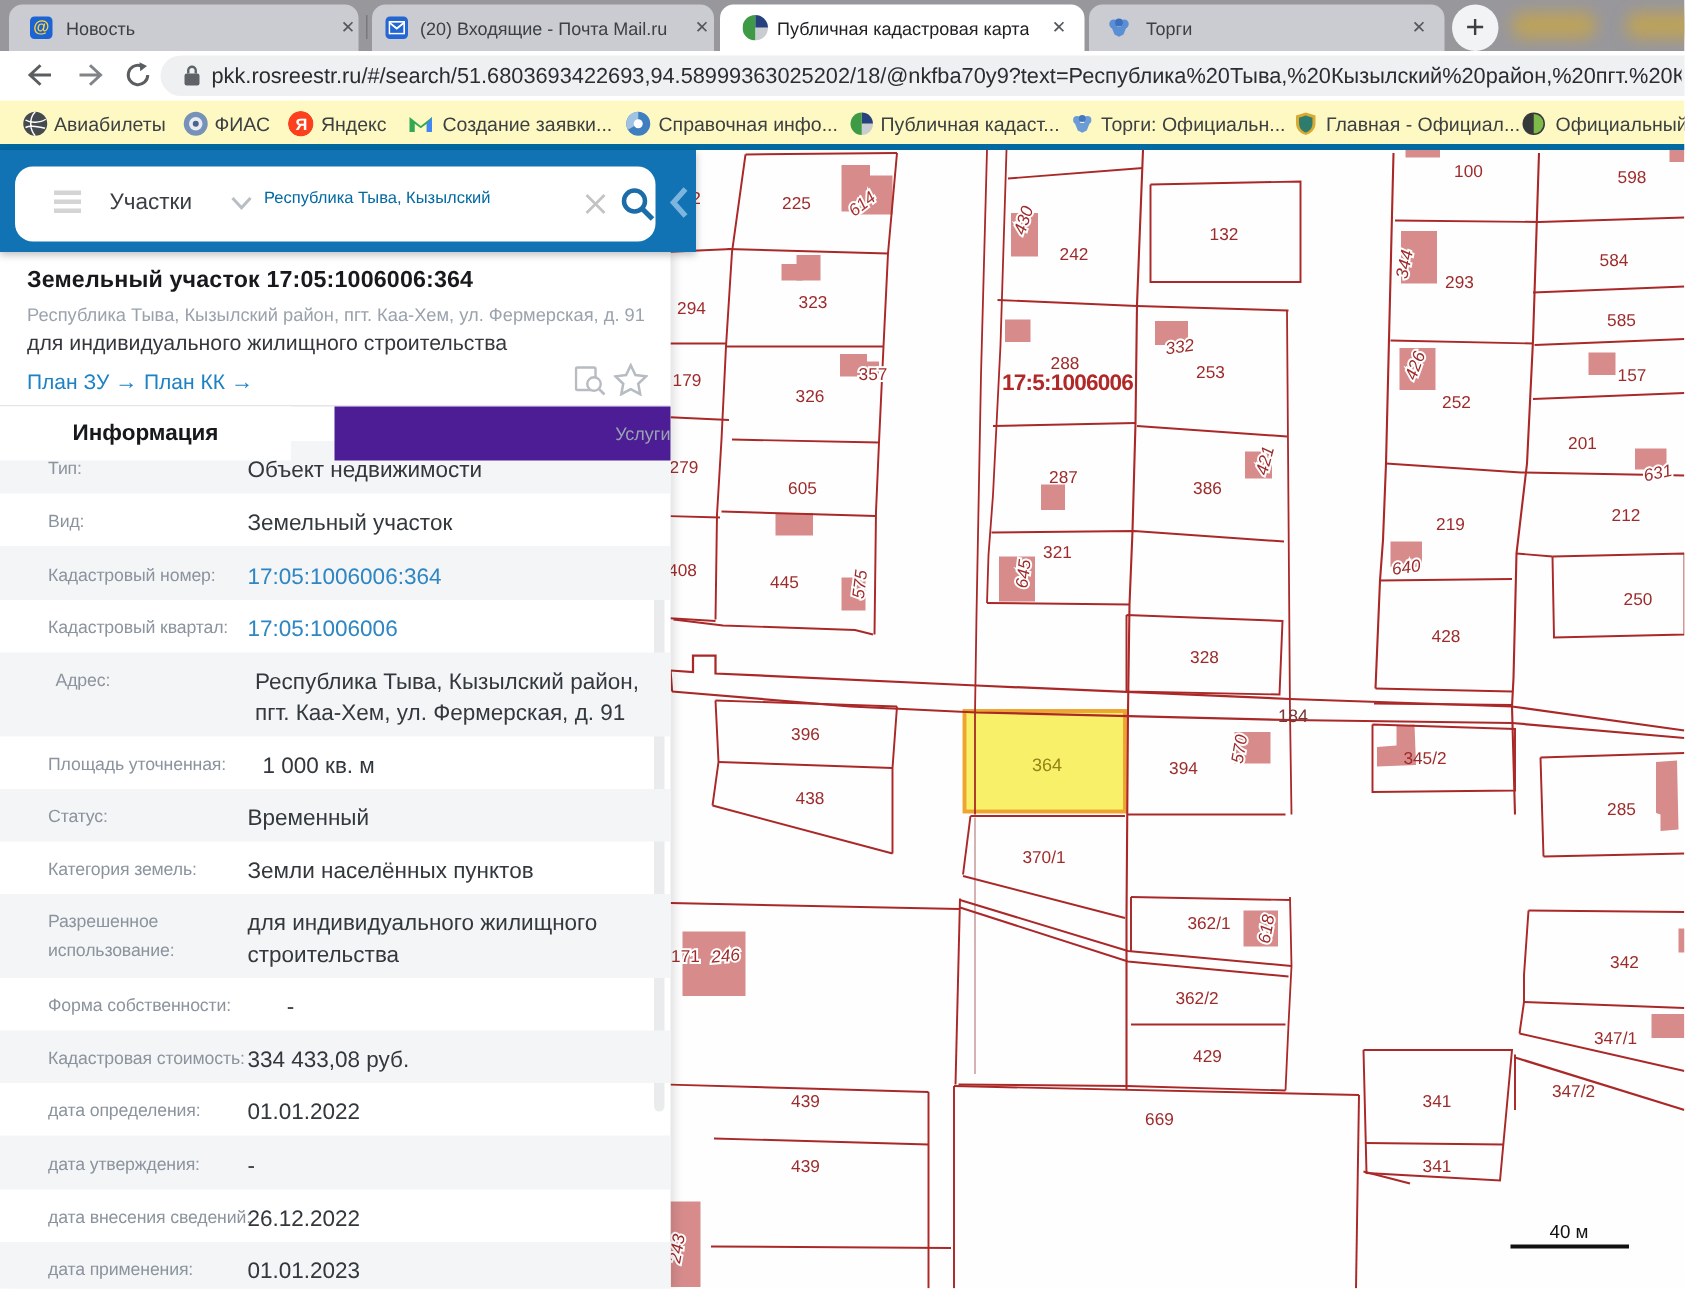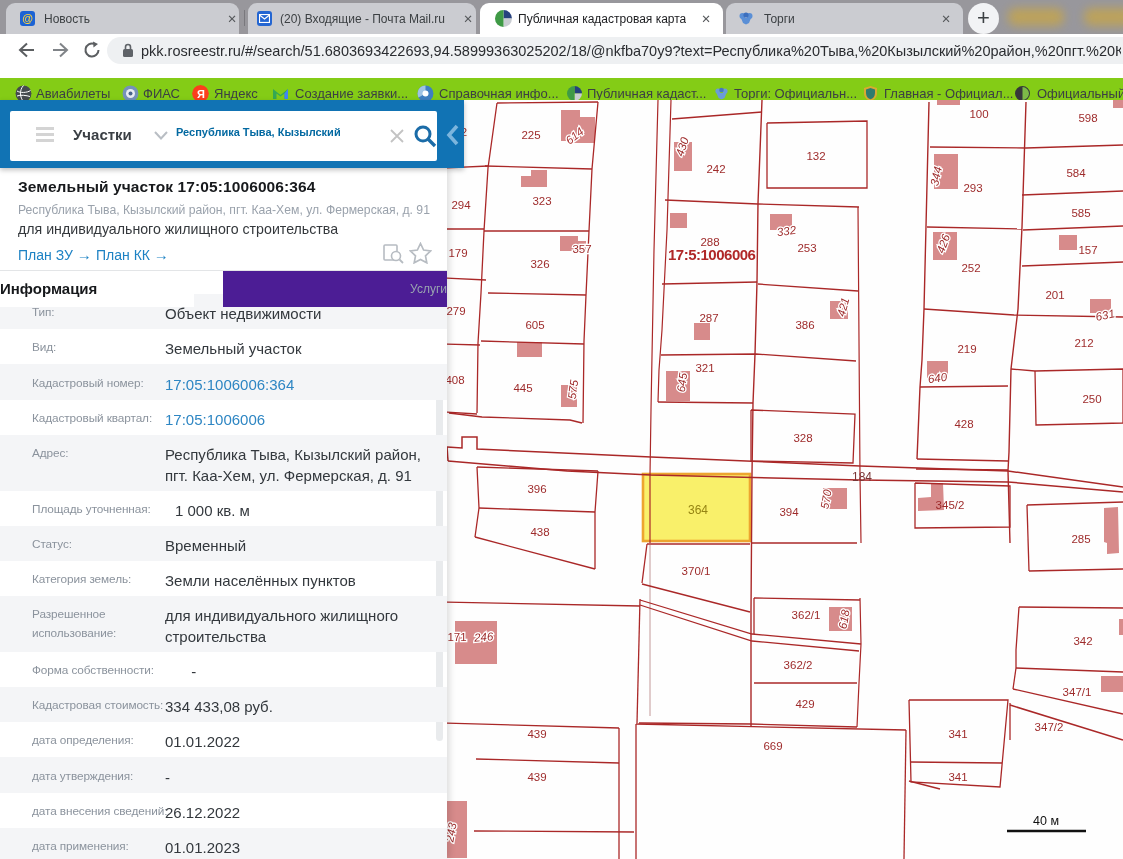--- a/index.html
+++ b/index.html
@@ -13,27 +13,27 @@
 .tab .ttl { position:absolute; left:38px; top:9px; font-size:12px; color:#3c4043; white-space:nowrap; overflow:hidden; }
 .tab .cls { position:absolute; top:8px; width:16px; height:16px; font-size:11.5px; color:#55585b; text-align:center; line-height:16px; }
 .tabdiv { position:absolute; top:10px; width:1px; height:16px; background:#79787d; }
 #plusbtn { position:absolute; left:968px; top:3px; width:31px; height:31px; border-radius:50%; background:#f2f3f5; color:#3c4043; font-size:22px; text-align:center; line-height:29px; }
 .blob { position:absolute; top:8px; height:18px; border-radius:8px; background:#c2a451; filter:blur(5px); opacity:.85; }
 
 #urlrow { position:absolute; left:0; top:34px; width:1123px; height:33px; background:#ffffff; }
 #omni { position:absolute; left:107px; top:3px; width:1020px; height:27px; background:#eef0f2; border-radius:14px 0 0 14px; }
 #urltext { position:absolute; left:34px; top:5.5px; font-size:14.5px; color:#2a2c30; white-space:nowrap; overflow:hidden; width:980px; }
 
-#bookmarks { position:absolute; left:0; top:67px; width:1123px; height:33px; background:#84cc16; border-bottom:1px solid #0369a1;margin-top:11px; }
+#bookmarks { position:absolute; left:0; top:67px; width:1123px; height:33px; background:#fef9c3; border-bottom:4px solid #0369a1; }
 .bm { position:absolute; top:8px; height:17px; font-size:13px; color:#3c4043; white-space:nowrap; }
 .bmi { position:absolute; top:7px; width:17px; height:17px; border-radius:50%; }
 
 
 #bluehead { position:absolute; left:0; top:100px; width:464px; height:68px; background:#1173b4; z-index:6; box-shadow:0 2px 5px rgba(0,0,0,.25); }
-#searchbox { position:absolute; left:10px; top:11px; width:427px; height:50px; background:#ffffff; border-radius:2px;font-weight:bold; }
+#searchbox { position:absolute; left:10px; top:11px; width:427px; height:50px; background:#ffffff; border-radius:12px; }
 #panel { position:absolute; left:0; top:168px; width:447px; height:691px; background:#ffffff; z-index:5; box-shadow:3px 0 6px rgba(0,0,0,.12); }
 
 .prow { position:absolute; left:0; width:447px; display:flex; }
 .prow .lab { width:165px; padding-left:32px; font-size:11.8px; color:#8b939d; line-height:19px; white-space:nowrap; letter-spacing:-0.1px; }
 .prow .val { width:272px; padding-left:0px; font-size:15px; color:#33383d; line-height:21px; }
 .prow .val.link { color:#2e86c3; }
 
 
 #map { position:absolute; left:447px; top:100px; width:676px; height:759px; background:#fff; z-index:1; }
 </style>
@@ -372,41 +372,41 @@
     <svg style="position:absolute;left:383px;top:76px;" width="22" height="20" viewBox="0 0 22 20">
         <rect x="1" y="1" width="13" height="15" rx="1" fill="none" stroke="#b7bcc2" stroke-width="1.6"></rect>
         <circle cx="13" cy="12" r="4.5" fill="#fff" stroke="#b7bcc2" stroke-width="1.6"></circle>
         <path d="M16.5,15.5 L20,19" stroke="#b7bcc2" stroke-width="1.8"></path>
       </svg>
     <svg style="position:absolute;left:409px;top:74px;" width="23" height="22" viewBox="0 0 23 22">
         <path d="M11.5,1.5 L14.6,8 L21.7,8.9 L16.5,13.8 L17.8,20.8 L11.5,17.4 L5.2,20.8 L6.5,13.8 L1.3,8.9 L8.4,8 Z" fill="none" stroke="#b7bcc2" stroke-width="1.7"></path>
       </svg>
 
     <div style="position:absolute;z-index:2;left:0;top:102px;width:447px;height:1px;background:#e3e5e7;"></div>
-    <div style="position:absolute;z-index:2;left:0;top:103px;width:194px;height:36px;background:#fff;text-align:left;line-height:36px;font-size:15px;font-weight:bold;color:#16181b;">Информация</div>
+    <div style="position:absolute;z-index:2;left:0;top:103px;width:194px;height:36px;background:#fff;text-align:center;line-height:36px;font-size:15px;font-weight:bold;color:#16181b;">Информация</div>
     <div style="position:absolute;z-index:2;left:223px;top:103px;width:224px;height:36px;background:#4c1d95;text-align:right;line-height:36px;font-size:12px;color:#99a4b0;">Услуги</div>
 
     <div id="rows" style="position:absolute;left:0;top:126px;width:447px;z-index:1;">
       <div class="prow" style="top:0px;height:35px;background:#f4f5f7;padding-top:9px;">
           <div class="lab">Тип:</div>
           <div class="val">Объект недвижимости</div>
         </div>
       <div class="prow" style="top:35px;height:35px;padding-top:9px;">
           <div class="lab">Вид:</div>
           <div class="val">Земельный участок</div>
         </div>
       <div class="prow" style="top:70px;height:36px;background:#f4f5f7;padding-top:10px;">
           <div class="lab">Кадастровый номер:</div>
           <div class="val link">17:05:1006006:364</div>
         </div>
       <div class="prow" style="top:106px;height:35px;padding-top:9px;">
           <div class="lab">Кадастровый квартал:</div>
           <div class="val link">17:05:1006006</div>
         </div>
-      <div class="prow" style="top:141px;height:56px;background:#f4f5f7;padding-top:9px;">
+      <div class="prow" style="top:141px;height:56px;background:#f4f5f7;padding-top:9px;justify-content:center;">
           <div class="lab">Адрес:</div>
           <div class="val">Республика Тыва, Кызылский район,<br>пгт. Каа-Хем, ул. Фермерская, д. 91</div>
         </div>
       <div class="prow" style="top:197px;height:35px;padding-top:9px;justify-content:space-between;">
           <div class="lab">Площадь уточненная:</div>
           <div class="val">1 000 кв. м</div>
         </div>
       <div class="prow" style="top:232px;height:35px;background:#f4f5f7;padding-top:9px;">
           <div class="lab">Статус:</div>
           <div class="val">Временный</div>

